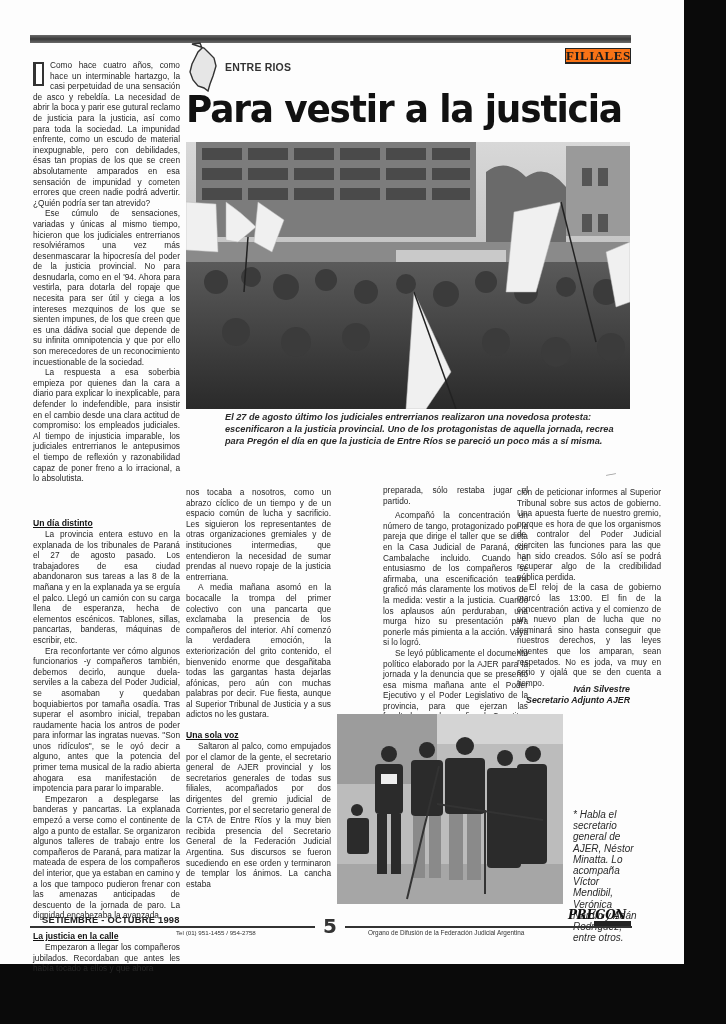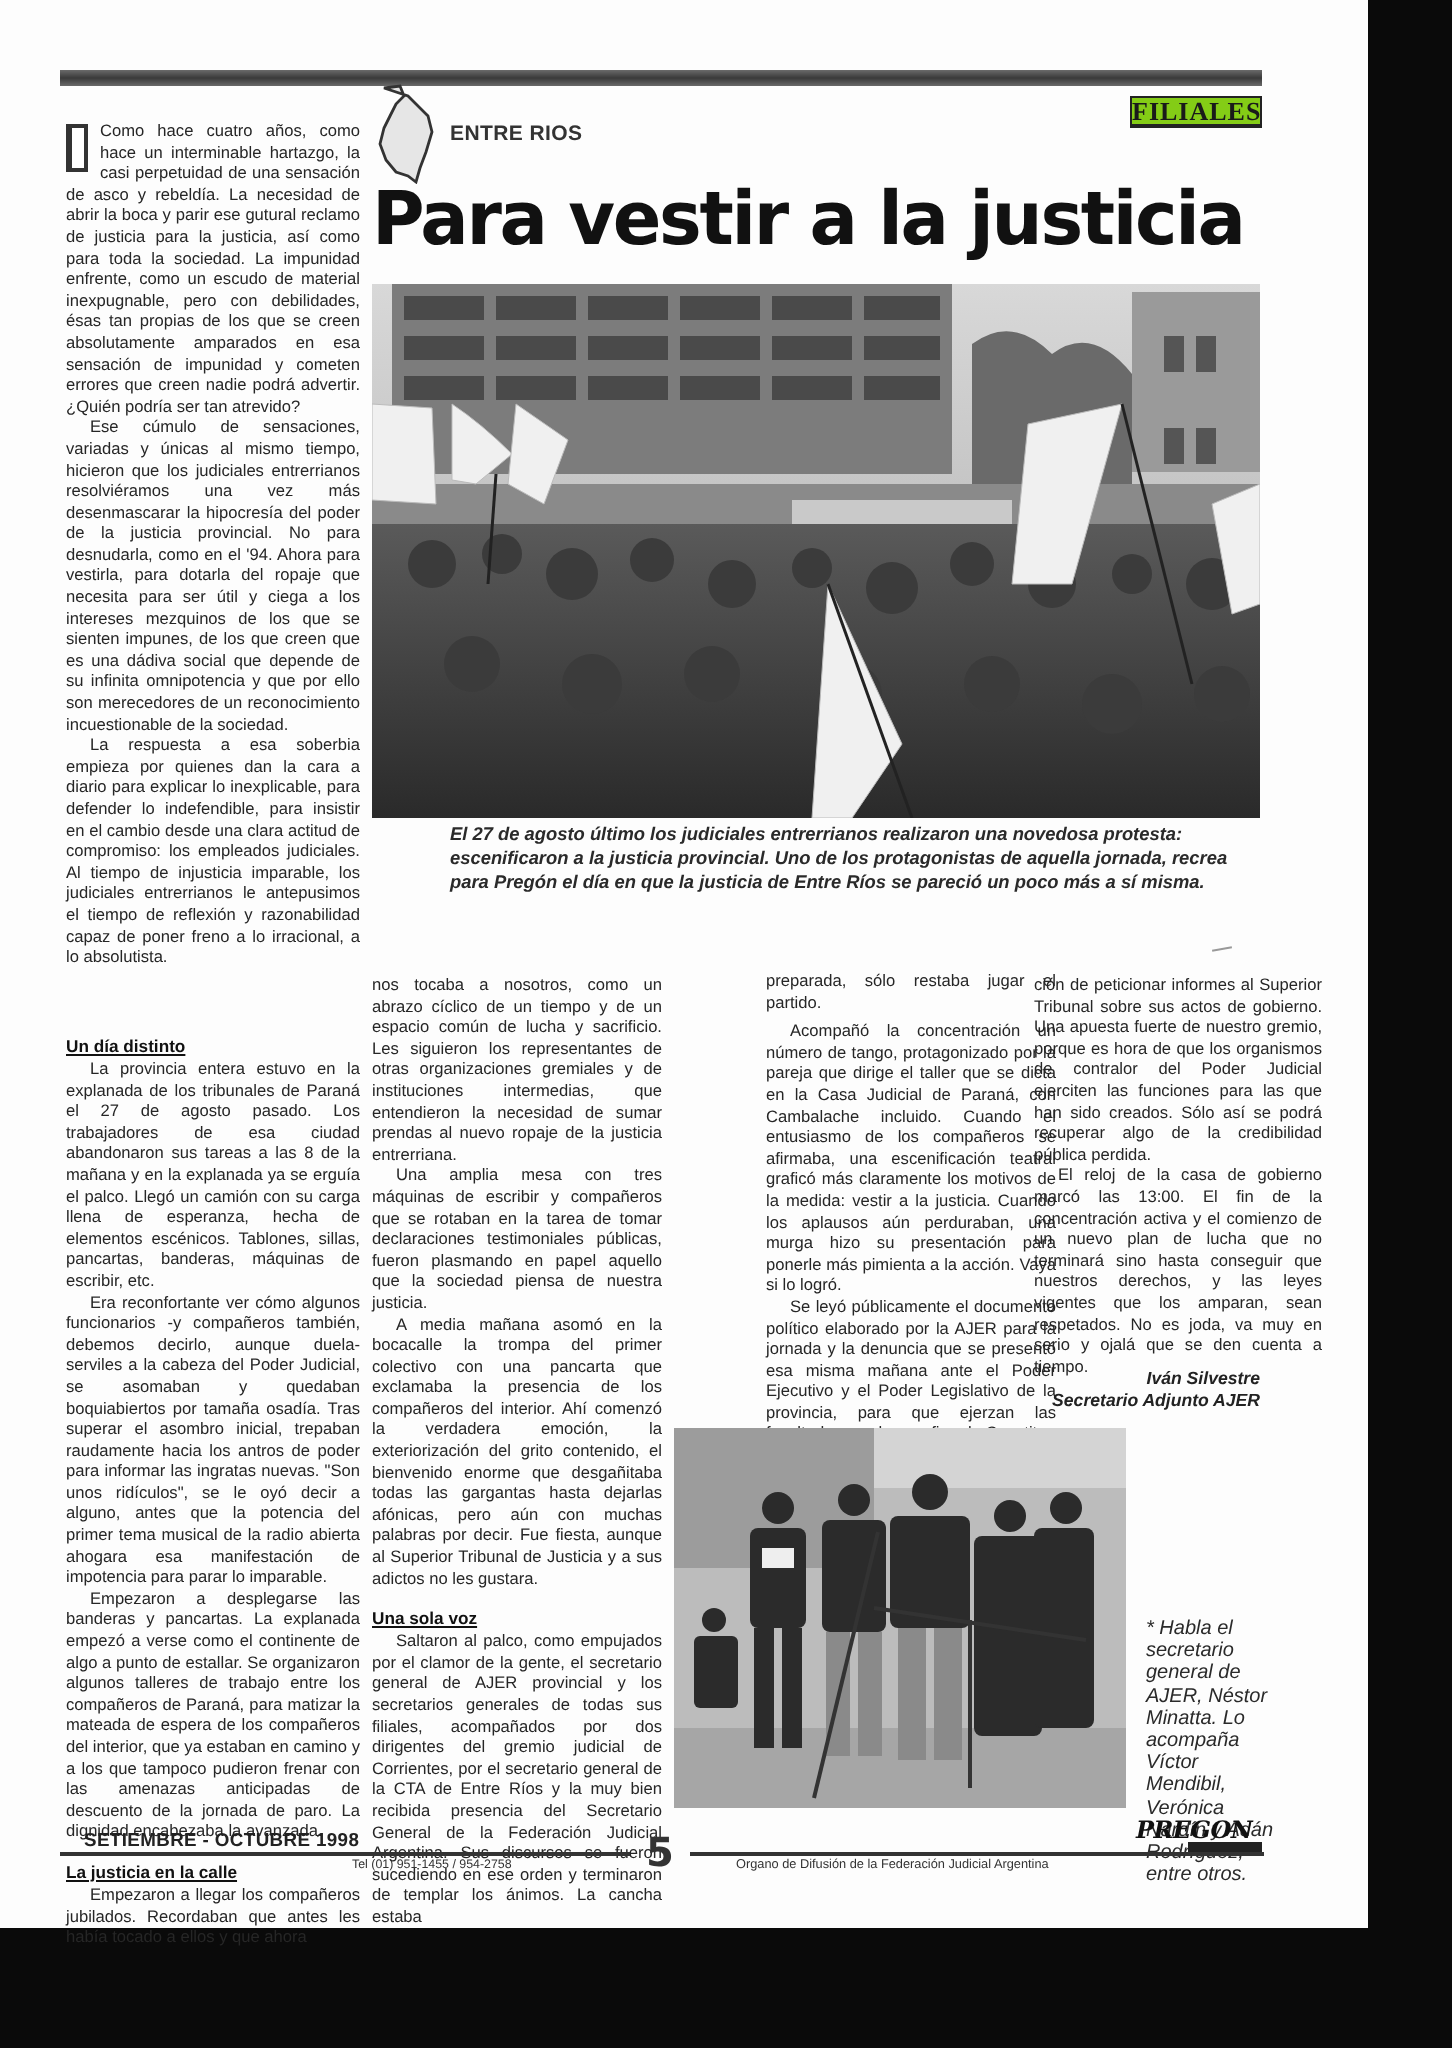--- a/index.html
+++ b/index.html
@@ -8,21 +8,21 @@
 
   .black-right { position: absolute; left: 684px; top: 0; width: 42px; height: 1024px; background: #0a0a0a; }
   .black-bottom { position: absolute; left: 0; top: 964px; width: 726px; height: 60px; background: #0a0a0a; }
 
   .top-rule { position: absolute; left: 30px; top: 35px; width: 601px; height: 8px;
               background: linear-gradient(#6a6a6a, #3a3a3a 50%, #6a6a6a); }
 
   .section-tag { position: absolute; left: 565px; top: 48px; width: 66px; height: 16px;
                  border: 1px solid #222; border-left: 1px solid #222; border-bottom: 2px solid #222;
                  font-family: "Liberation Serif", serif; font-weight: bold; font-size: 13px;
-                 letter-spacing: 0.5px; text-align: center; line-height: 14px; background: #84cc16; }
+                 letter-spacing: 0.5px; text-align: center; line-height: 14px; background: #f97316; }
 
   .map-shape { position: absolute; left: 186px; top: 42px; width: 32px; height: 50px; }
   .kicker { position: absolute; left: 225px; top: 61px; font-size: 10.5px; font-weight: bold; letter-spacing: 0.2px; color: #333; }
 
   .headline { position: absolute; left: 186px; top: 88px; width: 450px;
               font-family: "DejaVu Sans", sans-serif; font-weight: bold; font-size: 37px;
               letter-spacing: -1.2px; color: #111; white-space: nowrap; transform: scaleX(0.97); transform-origin: left; }
 
   .col { position: absolute; font-family: "Liberation Sans", sans-serif; font-size: 8.3px;
          line-height: 10.6px; text-align: justify; color: #262626; hyphens: manual; }
@@ -172,21 +172,20 @@
   <h3 style="margin-top:0">Un día distinto</h3>
   <p>La provincia entera estuvo en la explanada de los tribunales de Paraná el 27 de agosto pasado. Los trabajadores de esa ciudad abandonaron sus tareas a las 8 de la mañana y en la explanada ya se erguía el palco. Llegó un camión con su carga llena de esperanza, hecha de elementos escénicos. Tablones, sillas, pancartas, banderas, máquinas de escribir, etc.</p>
   <p>Era reconfortante ver cómo algunos funcionarios -y compañeros también, debemos decirlo, aunque duela- serviles a la cabeza del Poder Judicial, se asomaban y quedaban boquiabiertos por tamaña osadía. Tras superar el asombro inicial, trepaban raudamente hacia los antros de poder para informar las ingratas nuevas. "Son unos ridículos", se le oyó decir a alguno, antes que la potencia del primer tema musical de la radio abierta ahogara esa manifestación de impotencia para parar lo imparable.</p>
   <p>Empezaron a desplegarse las banderas y pancartas. La explanada empezó a verse como el continente de algo a punto de estallar. Se organizaron algunos talleres de trabajo entre los compañeros de Paraná, para matizar la mateada de espera de los compañeros del interior, que ya estaban en camino y a los que tampoco pudieron frenar con las amenazas anticipadas de descuento de la jornada de paro. La dignidad encabezaba la avanzada.</p>
   <h3>La justicia en la calle</h3>
   <p>Empezaron a llegar los compañeros jubilados. Recordaban que antes les había tocado a ellos y que ahora</p>
 </div>
 
 <div class="col c2">
   <p class="noindent">nos tocaba a nosotros, como un abrazo cíclico de un tiempo y de un espacio común de lucha y sacrificio. Les siguieron los representantes de otras organizaciones gremiales y de instituciones intermedias, que entendieron la necesidad de sumar prendas al nuevo ropaje de la justicia entrerriana.</p>
-  <p>Una amplia mesa con tres máquinas de escribir y compañeros que se rotaban en la tarea de tomar declaraciones testimoniales públicas, fueron plasmando en papel aquello que la sociedad piensa de nuestra justicia.</p>
   <p>A media mañana asomó en la bocacalle la trompa del primer colectivo con una pancarta que exclamaba la presencia de los compañeros del interior. Ahí comenzó la verdadera emoción, la exteriorización del grito contenido, el bienvenido enorme que desgañitaba todas las gargantas hasta dejarlas afónicas, pero aún con muchas palabras por decir. Fue fiesta, aunque al Superior Tribunal de Justicia y a sus adictos no les gustara.</p>
   <h3>Una sola voz</h3>
   <p>Saltaron al palco, como empujados por el clamor de la gente, el secretario general de AJER provincial y los secretarios generales de todas sus filiales, acompañados por dos dirigentes del gremio judicial de Corrientes, por el secretario general de la CTA de Entre Ríos y la muy bien recibida presencia del Secretario General de la Federación Judicial Argentina. Sus discursos se fueron sucediendo en ese orden y terminaron de templar los ánimos. La cancha estaba</p>
 </div>
 
 <div class="col c3">
   <p class="noindent">preparada, sólo restaba jugar el partido.</p>
   <div class="gap" style="height:4px"></div>
   <p>Acompañó la concentración un número de tango, protagonizado por la pareja que dirige el taller que se dicta en la Casa Judicial de Paraná, con Cambalache incluido. Cuando el entusiasmo de los compañeros se afirmaba, una escenificación teatral graficó más claramente los motivos de la medida: vestir a la justicia. Cuando los aplausos aún perduraban, una murga hizo su presentación para ponerle más pimienta a la acción. Vaya si lo logró.</p>
   <p>Se leyó públicamente el documento político elaborado por la AJER para la jornada y la denuncia que se presentó esa misma mañana ante el Poder Ejecutivo y el Poder Legislativo de la provincia, para que ejerzan las facultades que les confiere la Constitu-</p>

